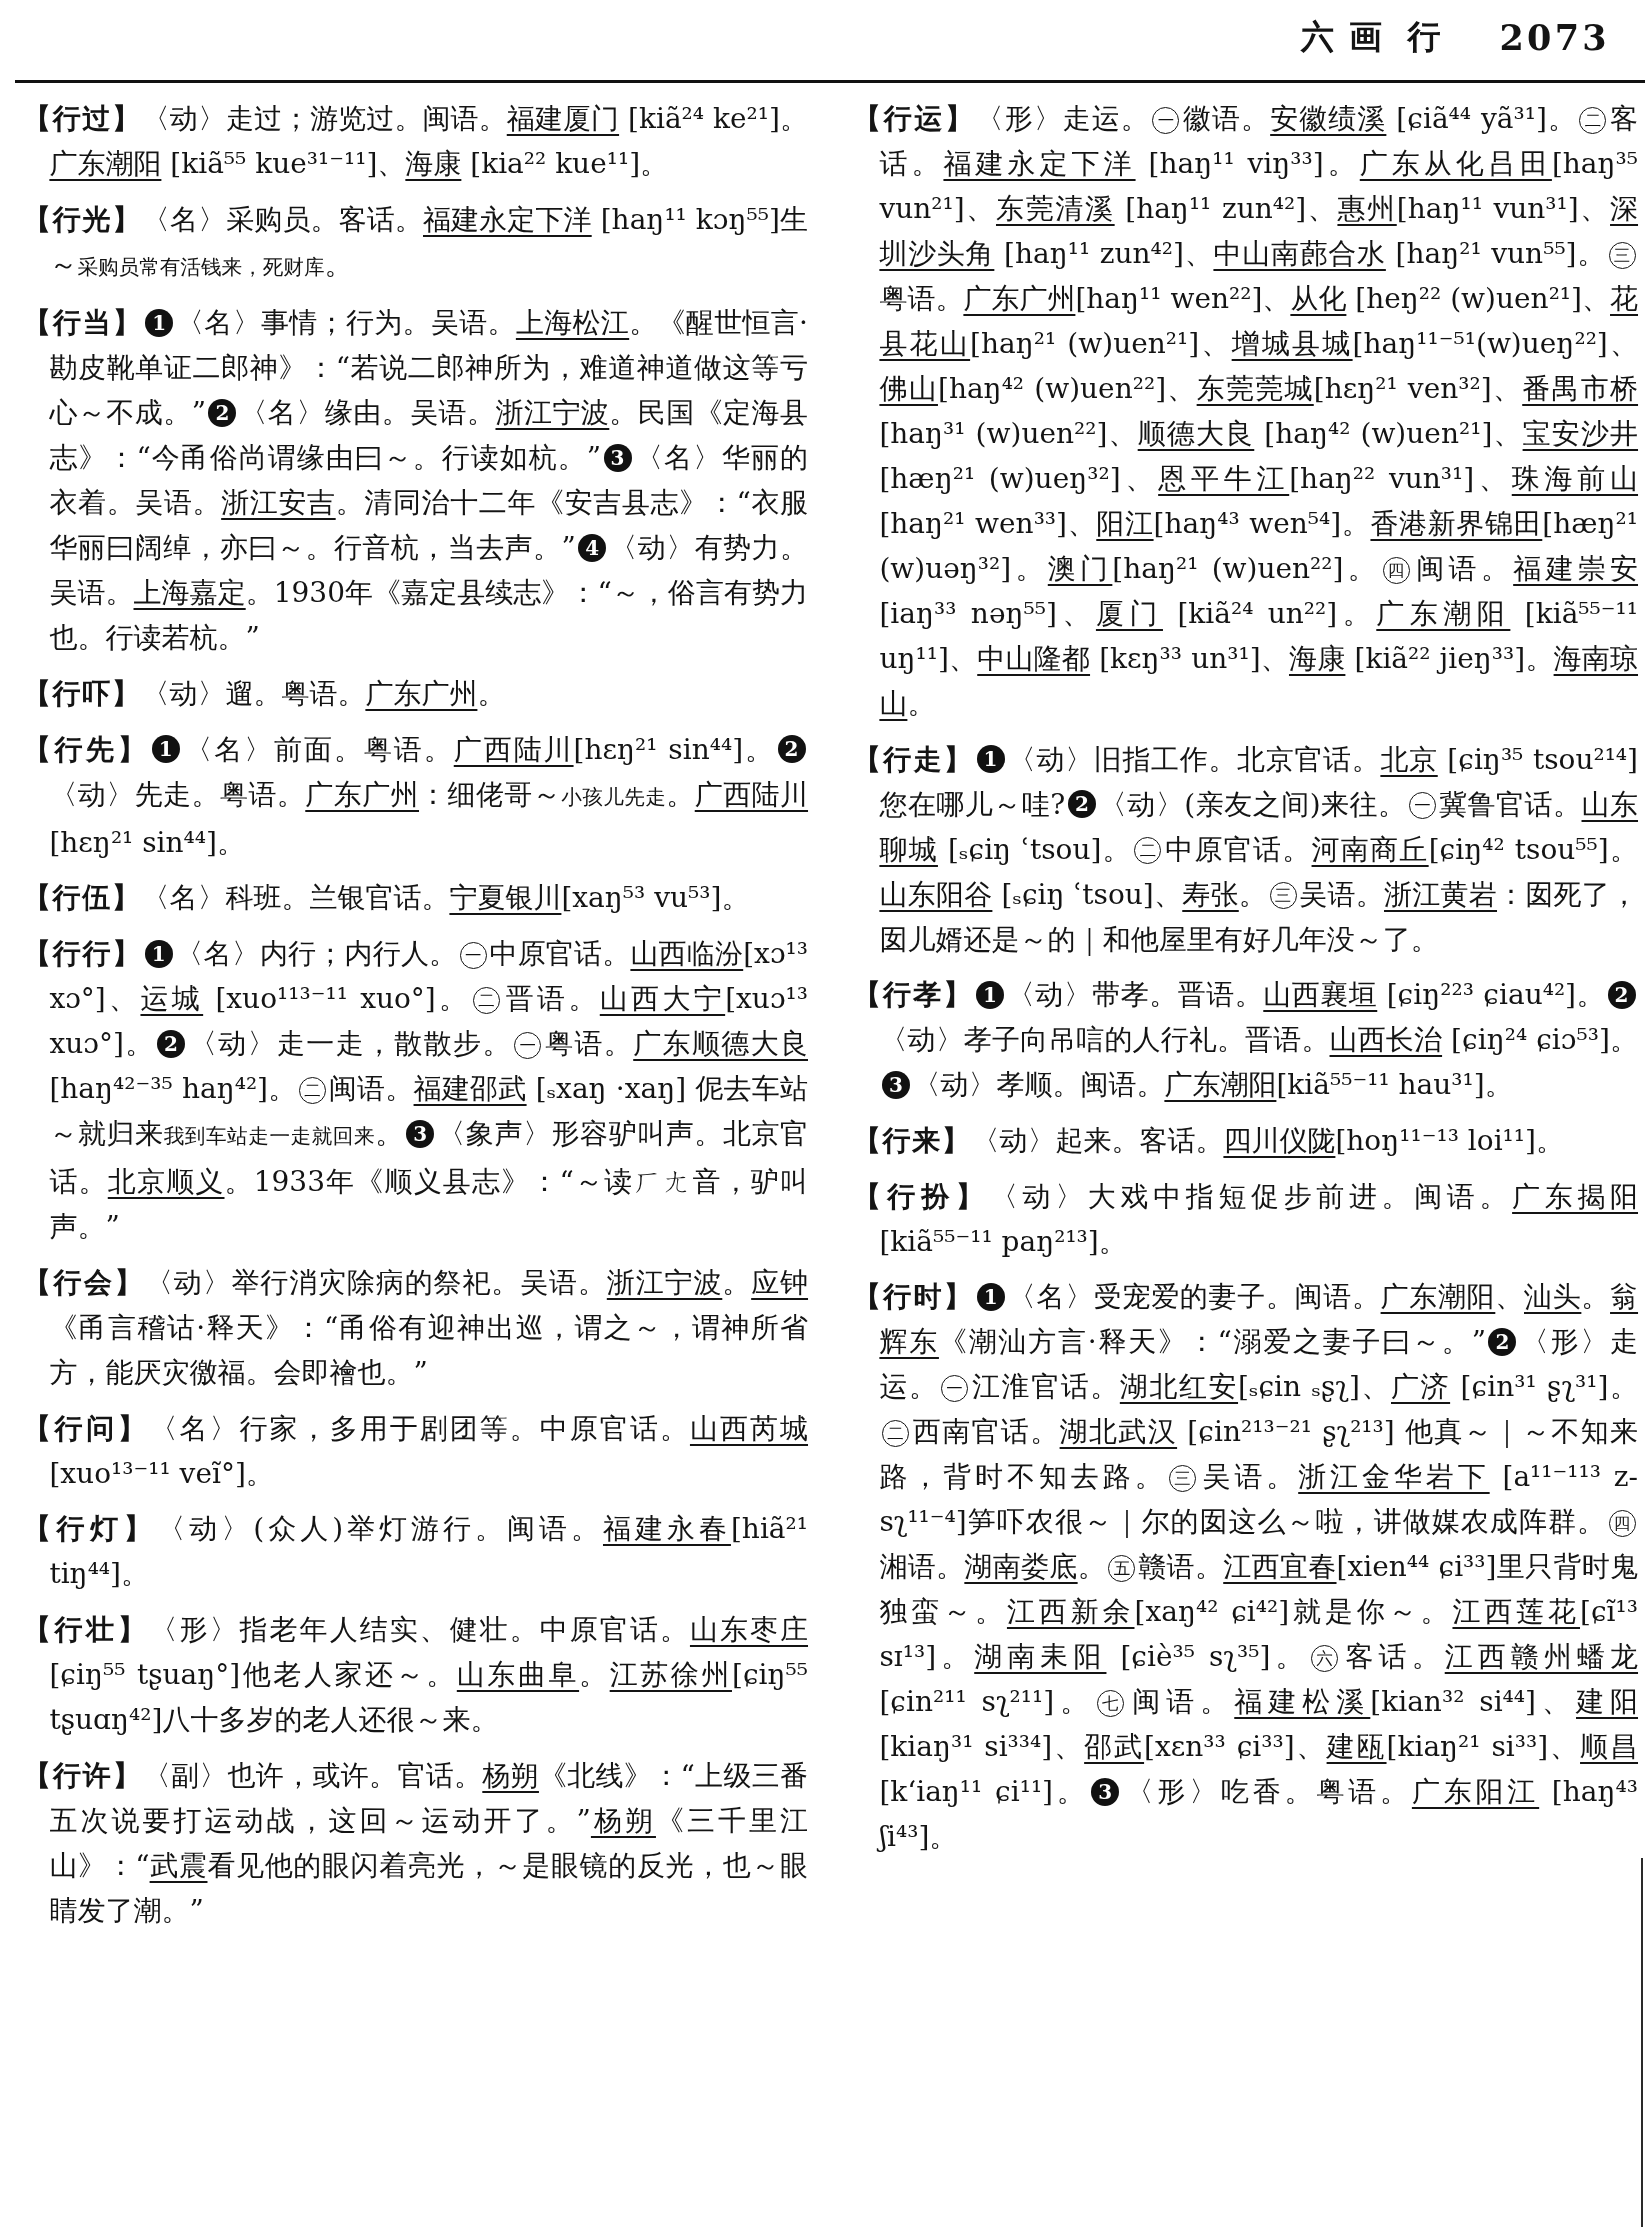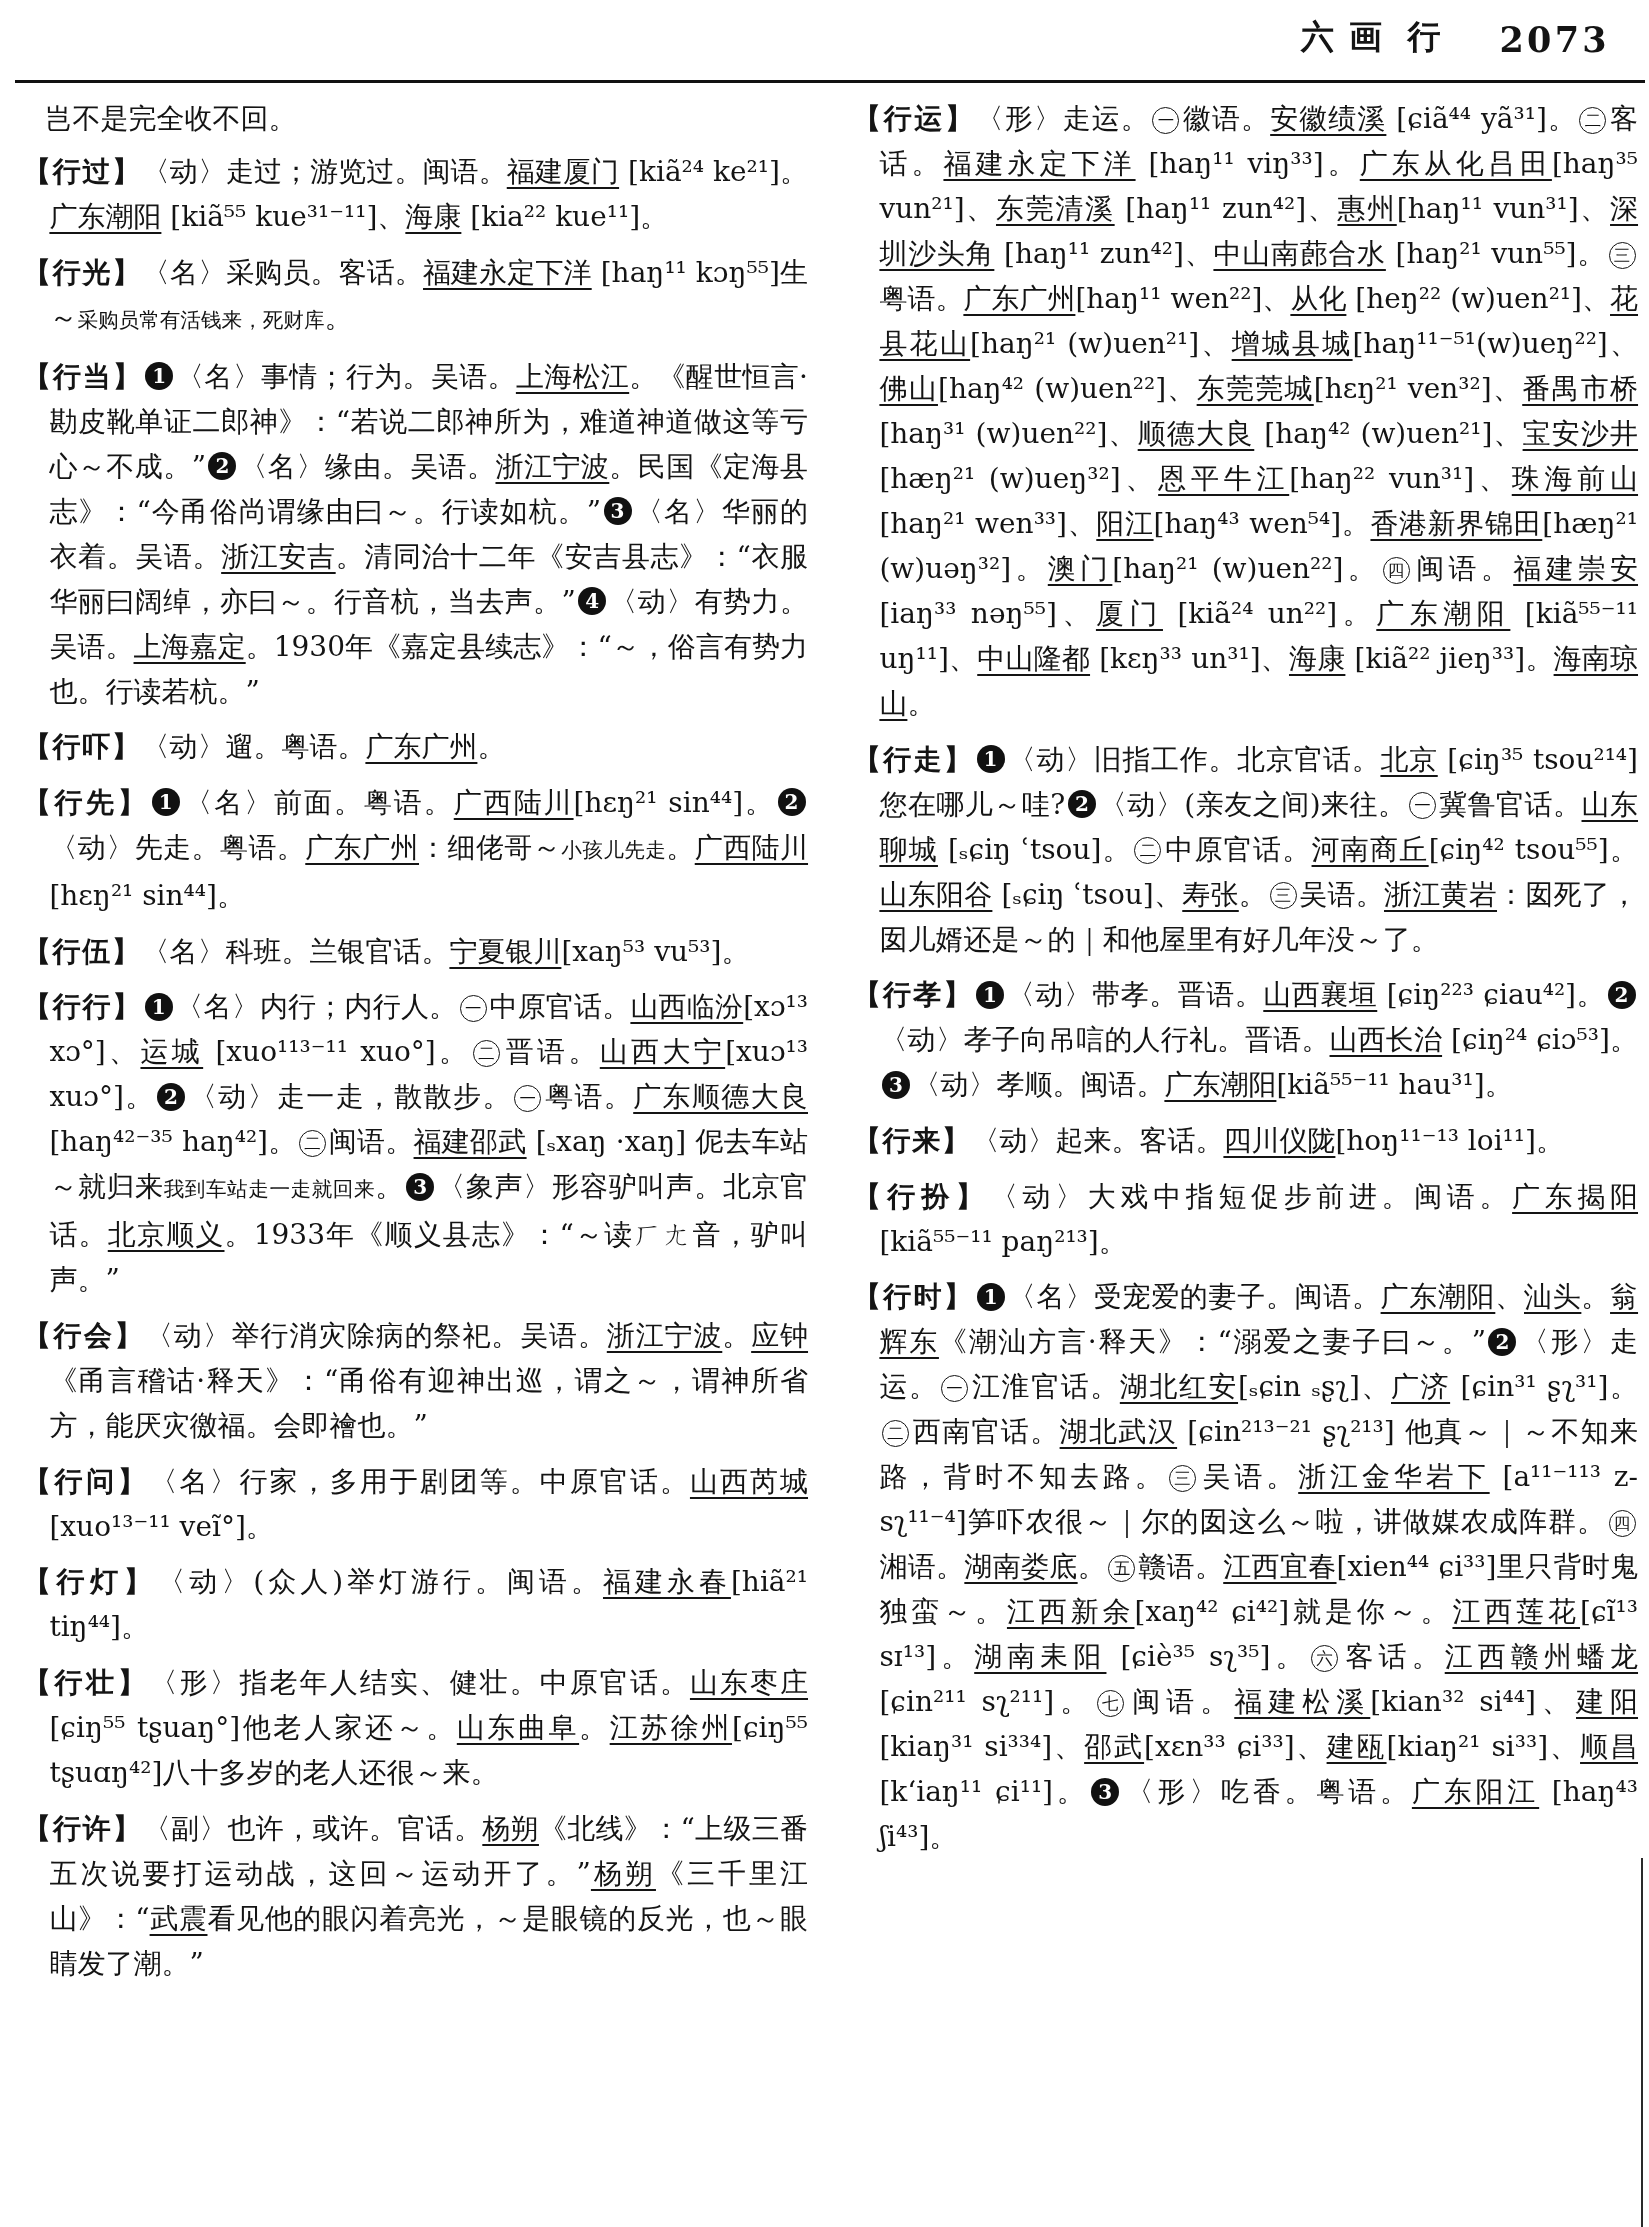--- a/index.html
+++ b/index.html
@@ -4,21 +4,21 @@
 <style>
   html,body{margin:0;padding:0;}
   body{
     width:1650px;height:2227px;position:relative;
     background:#ffffff;color:#141414;
     font-family:"DejaVu Serif","DejaVu Sans",serif;
     overflow:hidden;
   }
   .page-header{
     position:absolute;top:15px;right:40px;
-    display:flex;align-items:flex-end;gap:59px;
+    display:flex;align-items:center;gap:59px;
     font-size:33px;
   }
   .hdr-section{letter-spacing:15px;font-weight:bold;}
   .hdr-char{font-weight:bold;}
   .hdr-page{font-weight:bold;font-size:35px;letter-spacing:3.3px;}
   .header-rule{
     position:absolute;left:15px;right:5px;top:80px;height:3.3px;
     background:#111;
   }
   .col{
@@ -54,21 +54,20 @@
   <span>
     <span class="hdr-section">六画</span>
     <span class="hdr-char">行</span>
   </span>
   <span class="hdr-page">2073</span>
 </header>
 
 <div class="header-rule"></div>
 
 <div class="col col-left" id="col-left">
-  <p class="cont">岂不是完全收不回。</p>
 <p class="entry"><span class="headword">【行过】</span><span>〈动〉走过；游览过。闽语。<span class="pn">福建厦门</span> [kiã²⁴ ke²¹]。<span class="pn">广东潮阳</span> [kiã⁵⁵ kue³¹⁻¹¹]、<span class="pn">海康</span> [kia²² kue¹¹]。</span></p>
     <p class="entry"><span class="headword">【行光】</span><span>〈名〉采购员。客话。<span class="pn">福建永定下洋</span> [haŋ¹¹ kɔŋ⁵⁵]生～<span class="gloss">采购员常有活钱来，死财库</span>。</span></p>
     <p class="entry"><span class="headword">【行当】</span><span><span class="cn f">1</span>〈名〉事情；行为。吴语。<span class="pn">上海松江</span>。《醒世恒言·勘皮靴单证二郎神》：“若说二郎神所为，难道神道做这等亏心～不成。”<span class="cn f">2</span>〈名〉缘由。吴语。<span class="pn">浙江宁波</span>。民国《定海县志》：“今甬俗尚谓缘由曰～。行读如杭。”<span class="cn f">3</span>〈名〉华丽的衣着。吴语。<span class="pn">浙江安吉</span>。清同治十二年《安吉县志》：“衣服华丽曰阔绰，亦曰～。行音杭，当去声。”<span class="cn f">4</span>〈动〉有势力。吴语。<span class="pn">上海嘉定</span>。1930年《嘉定县续志》：“～，俗言有势力也。行读若杭。”</span></p>
     <p class="entry"><span class="headword">【行吓】</span><span>〈动〉遛。粤语。<span class="pn">广东广州</span>。</span></p>
     <p class="entry"><span class="headword">【行先】</span><span><span class="cn f">1</span>〈名〉前面。粤语。<span class="pn">广西陆川</span>[hɛŋ²¹ sin⁴⁴]。<span class="cn f">2</span>〈动〉先走。粤语。<span class="pn">广东广州</span>：细佬哥～<span class="gloss">小孩儿先走</span>。<span class="pn">广西陆川</span>[hɛŋ²¹ sin⁴⁴]。</span></p>
     <p class="entry"><span class="headword">【行伍】</span><span>〈名〉科班。兰银官话。<span class="pn">宁夏银川</span>[xaŋ⁵³ vu⁵³]。</span></p>
     <p class="entry"><span class="headword">【行行】</span><span><span class="cn f">1</span>〈名〉内行；内行人。<span class="cn o">一</span>中原官话。<span class="pn">山西临汾</span>[xɔ¹³ xɔ°]、<span class="pn">运城</span> [xuo¹¹³⁻¹¹ xuo°]。<span class="cn o">二</span>晋语。<span class="pn">山西大宁</span>[xuɔ¹³ xuɔ°]。<span class="cn f">2</span>〈动〉走一走，散散步。<span class="cn o">一</span>粤语。<span class="pn">广东顺德大良</span> [haŋ⁴²⁻³⁵ haŋ⁴²]。<span class="cn o">二</span>闽语。<span class="pn">福建邵武</span> [ₛxaŋ ·xaŋ] 伲去车站～就归来<span class="gloss">我到车站走一走就回来</span>。<span class="cn f">3</span>〈象声〉形容驴叫声。北京官话。<span class="pn">北京顺义</span>。1933年《顺义县志》：“～读ㄏㄤ音，驴叫声。”</span></p>
     <p class="entry"><span class="headword">【行会】</span><span>〈动〉举行消灾除病的祭祀。吴语。<span class="pn">浙江宁波</span>。<span class="pn">应钟</span>《甬言稽诂·释天》：“甬俗有迎神出巡，谓之～，谓神所省方，能厌灾徼福。会即禬也。”</span></p>
     <p class="entry"><span class="headword">【行问】</span><span>〈名〉行家，多用于剧团等。中原官话。<span class="pn">山西芮城</span>[xuo¹³⁻¹¹ veĩ°]。</span></p>
     <p class="entry"><span class="headword">【行灯】</span><span>〈动〉(众人)举灯游行。闽语。<span class="pn">福建永春</span>[hiã²¹ tiŋ⁴⁴]。</span></p>

